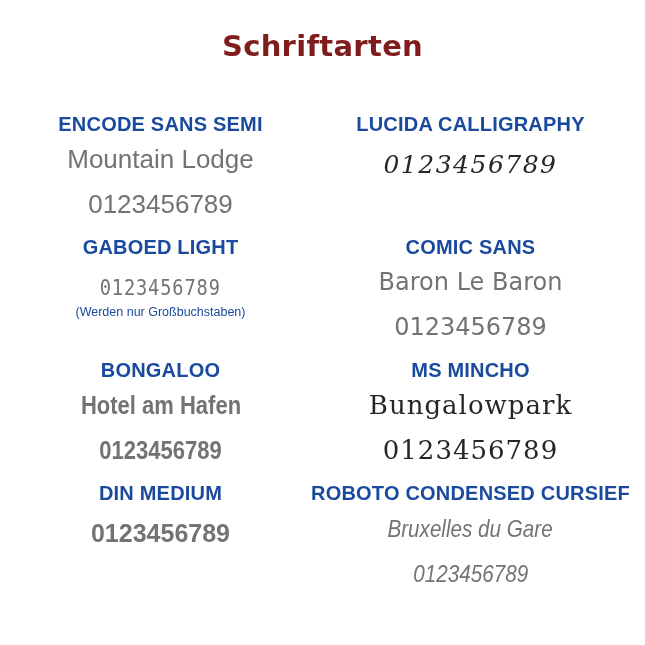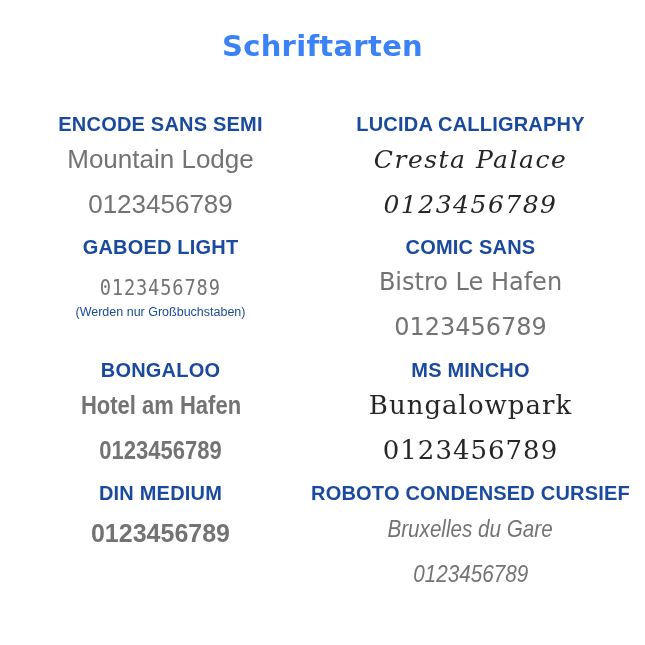--- a/index.html
+++ b/index.html
@@ -19,21 +19,21 @@
     height: 645px;
     box-sizing: border-box;
     padding: 26px 10px 0 10px;
   }
   .title {
     text-align: center;
     font-family: "DejaVu Sans", "Liberation Sans", sans-serif;
     font-weight: bold;
     font-size: 29px;
     letter-spacing: 0.3px;
-    color: #3b82f6;
+    color: #7f1d1d;
     margin: 0 0 0 0;
     height: 86px;
     line-height: 40px;
   }
   .grid {
     display: grid;
     grid-template-columns: 285px 335px;
     grid-auto-rows: 123px;
     margin-left: 8px;
   }
@@ -90,33 +90,32 @@
   <div class="grid">
 
     <section class="cell">
       <h2 class="fname">ENCODE SANS SEMI</h2>
       <div class="sample s-encode">Mountain Lodge</div>
       <div class="digits s-encode">0123456789</div>
     </section>
 
     <section class="cell">
       <h2 class="fname">LUCIDA CALLIGRAPHY</h2>
-      <div class="sample s-lucida">Cresta Palace</div>
       <div class="digits s-lucida">0123456789</div>
     </section>
 
     <section class="cell">
       <h2 class="fname">GABOED LIGHT</h2>
       <div class="digits s-gaboed"><span class="condense">0123456789</span></div>
       <div class="note">(Werden nur Großbuchstaben)</div>
     </section>
 
     <section class="cell">
       <h2 class="fname">COMIC SANS</h2>
-      <div class="sample s-comic">Bistro Le Hafen</div>
+      <div class="sample s-comic">Baron Le Baron</div>
       <div class="digits s-comic">0123456789</div>
     </section>
 
     <section class="cell">
       <h2 class="fname">BONGALOO</h2>
       <div class="sample s-bongaloo"><span class="condense">Hotel am Hafen</span></div>
       <div class="digits s-bongaloo"><span class="condense">0123456789</span></div>
     </section>
 
     <section class="cell">

